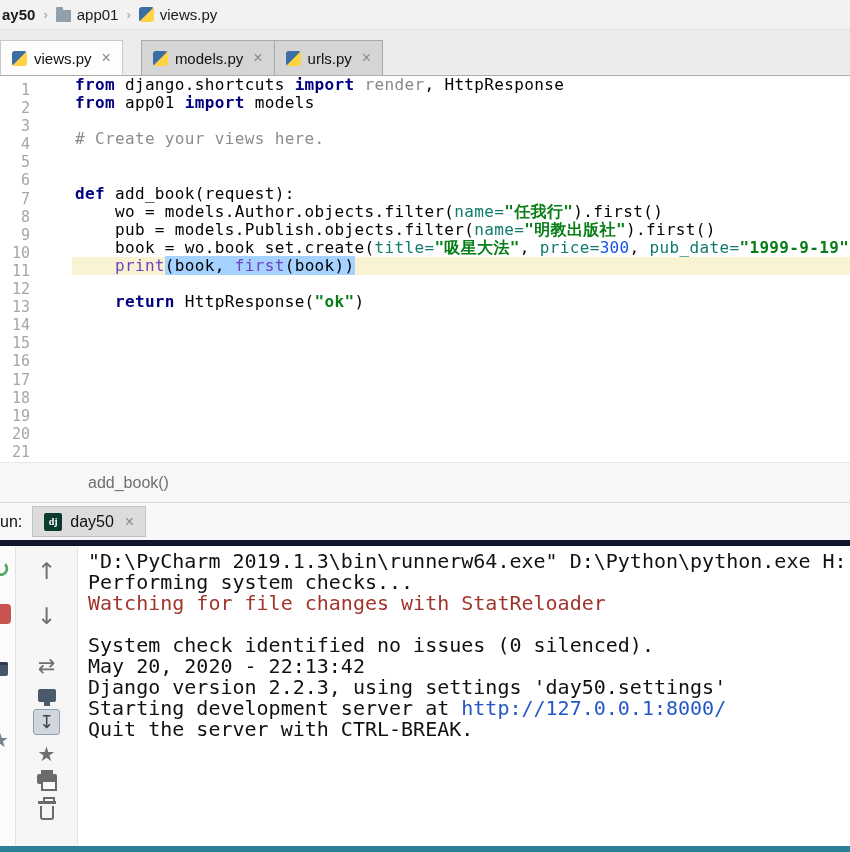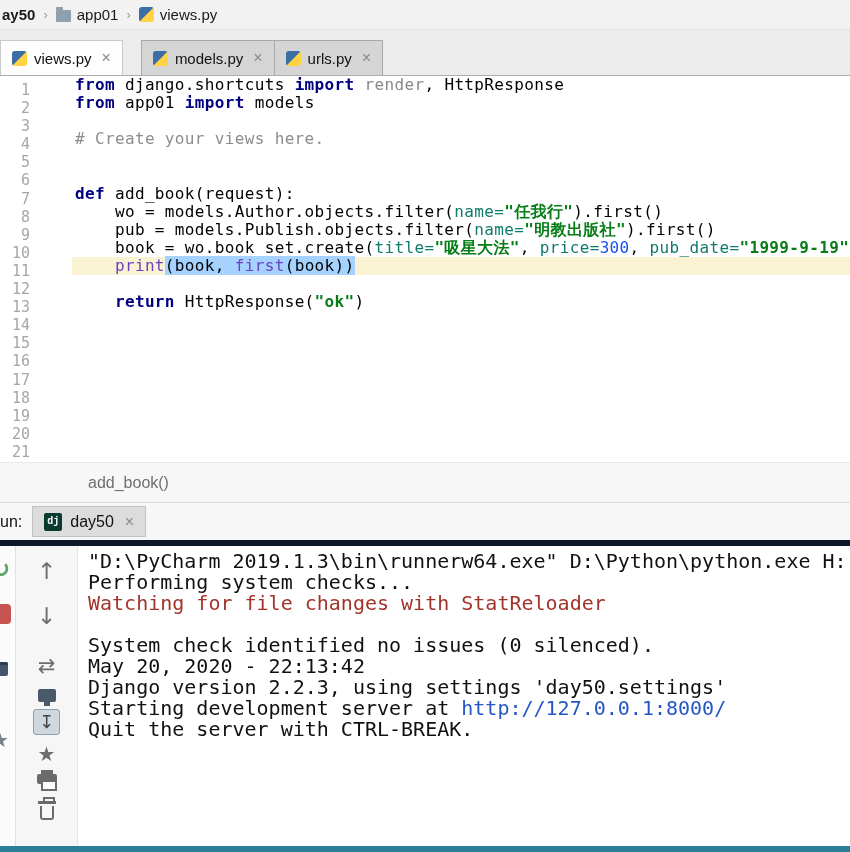--- a/index.html
+++ b/index.html
@@ -39,21 +39,21 @@
   .tk-bi{color:var(--bi)}
   .sel{background:var(--sel)}
 
   
   .navbar{flex:0 0 41px;background:#f7f7f7;border-top:1px solid #e8e8e8;border-bottom:1px solid #d9d9d9;display:flex;align-items:center;padding-left:88px;font-size:16px;color:#6f6f6f}
 
   
   .runbar{flex:0 0 43px;background:#f7f7f7;border-bottom:6px solid #0f172a;display:flex;align-items:center;font-size:16px;color:#111}
   .run-prefix{margin-left:0;white-space:nowrap}
   .run-tab{display:flex;align-items:center;gap:8px;background:#dcdcdc;border:1px solid #c2c2c2;height:31px;padding:0 11px;margin-left:10px}
-  .dj{width:18px;height:18px;background:#0b3b2e;color:#fff;font-weight:bold;font-size:10px;display:flex;align-items:center;justify-content:center;border-radius:2px;font-family:Liberation Mono, monospace}
+  .dj{width:18px;height:18px;background:#0b3b2e;color:#fff;font-weight:bold;font-size:10px;display:flex;align-items:center;justify-content:center;border-radius:2px;font-family:Liberation Serif, serif}
 
   
   .consolewrap{flex:1;display:flex;overflow:hidden;background:#fff}
   .strip{flex:0 0 16px;border-right:1px solid #e2e2e2;position:relative;background:#fbfbfb;overflow:hidden}
   .strip .s{position:absolute;left:-9px}
   .s-rerun{top:10px;color:var(--accent_green);font-size:23px;font-weight:bold;font-family:"DejaVu Sans",sans-serif}
   .s-stop{top:58px;width:20px;height:20px;background:var(--accent_red);border-radius:4px}
   .s-grid{top:116px;width:17px;height:14px;background:#44546a;border-radius:2px;box-shadow:inset 0 3px 0 #2f3c4c}
   .s-star{top:182px;color:#75828c;font-size:20px;font-family:"DejaVu Sans",sans-serif}
   .cgutter{flex:0 0 62px;background:#f6f6f6;border-right:1px solid #e6e6e6;display:flex;flex-direction:column;align-items:center}

